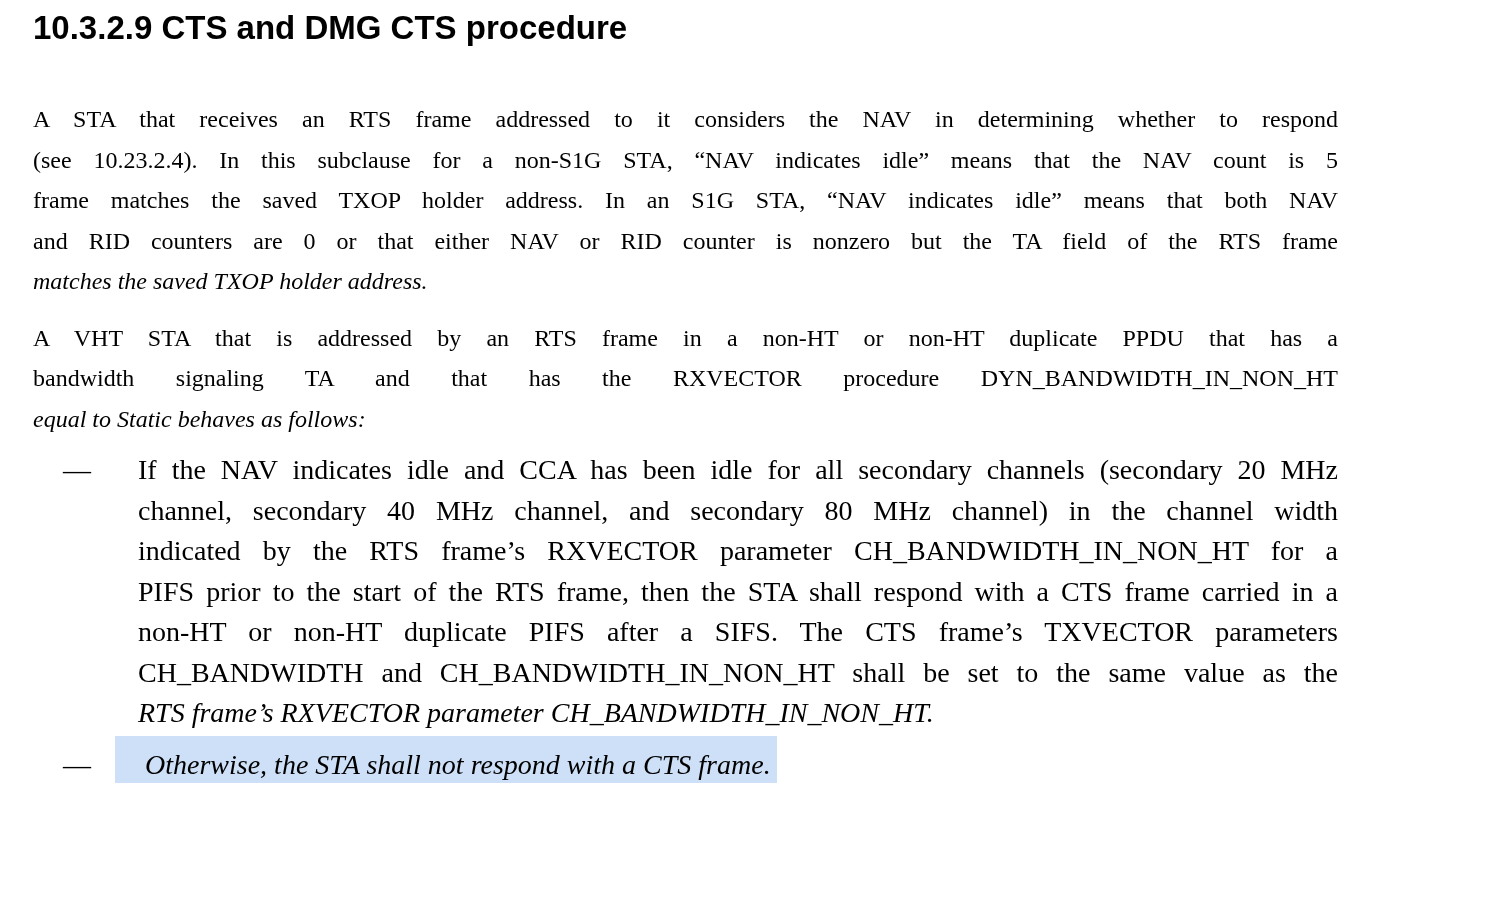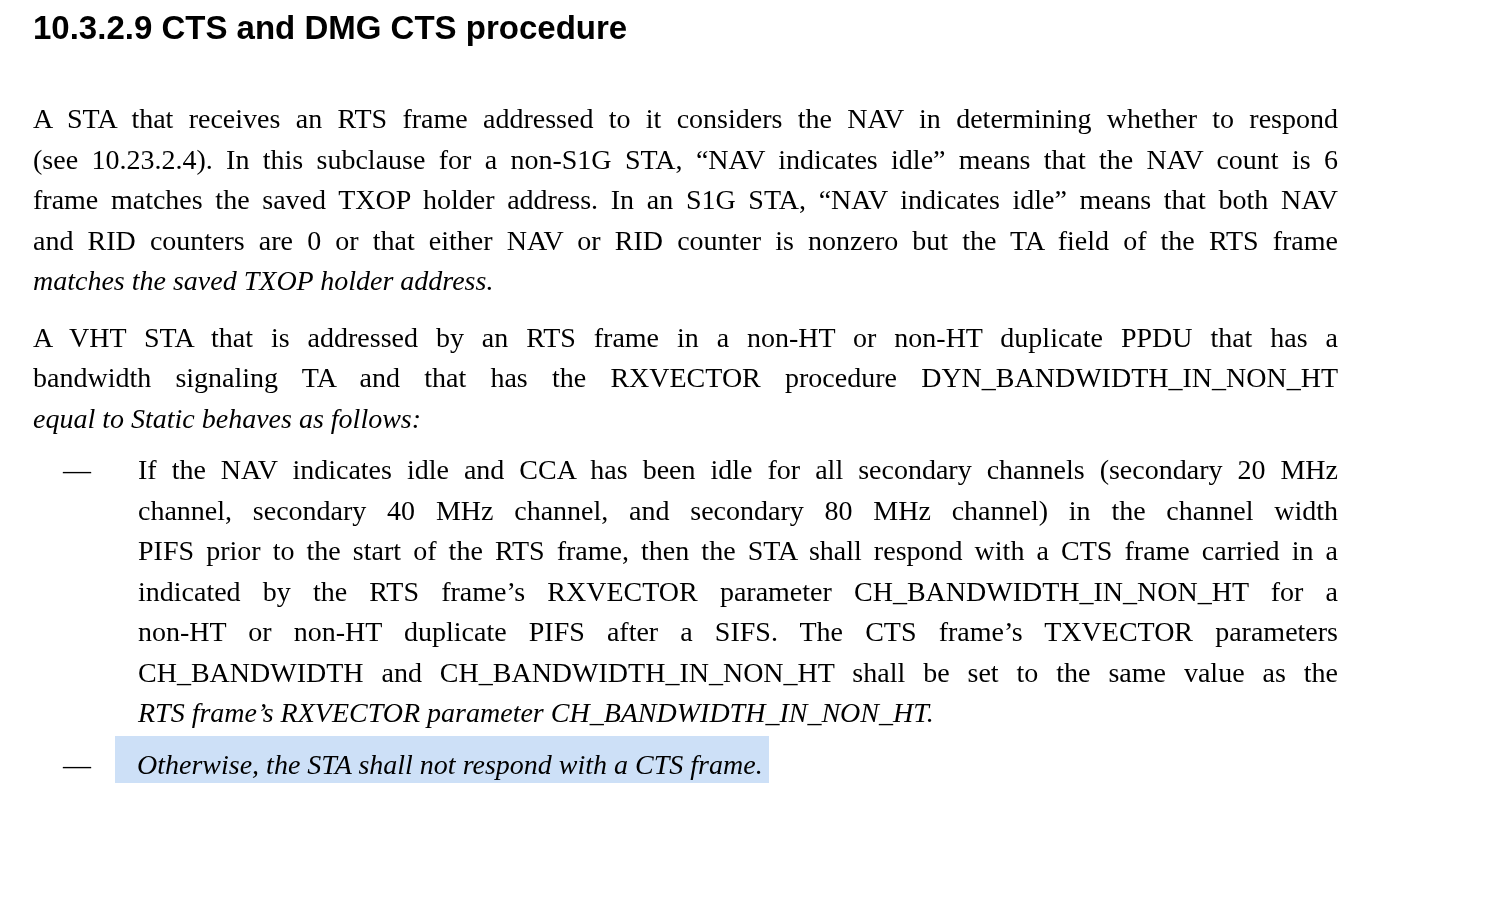--- a/index.html
+++ b/index.html
@@ -26,21 +26,21 @@
     font-family: "Liberation Sans", sans-serif;
     font-weight: bold;
     font-size: 33px;
     line-height: 40px;
     color: #000000;
   }
   .paragraphs {
     margin-top: 51px;
   }
   .para {
-    font-size: 28px;
+    font-size: 24px;
     line-height: 40.5px;
   }
   .para + .para {
     margin-top: 16px;
   }
   .line {
     text-align: justify;
     text-align-last: justify;
     -moz-text-align-last: justify;
   }
@@ -59,51 +59,51 @@
     line-height: 40.5px;
     margin-top: 11px;
   }
   .list-item .marker {
     position: absolute;
     left: 30px;
     top: 0;
   }
   .highlight {
     background: var(--highlight-color, #cde0f7);
-    padding: 13px 6px 3px 22px;
+    padding: 13px 6px 3px 30px;
     margin-left: -23px;
   }
 </style>
 </head>
 <body style="background: rgb(255, 255, 255); color: rgb(0, 0, 0);">
 
 <main class="page">
   <h1 class="heading">10.3.2.9 CTS and DMG CTS procedure</h1>
   <section class="paragraphs" id="paragraphs">
       <div class="para">
         <div class="line">A STA that receives an RTS frame addressed to it considers the NAV in determining whether to respond</div>
-        <div class="line">(see 10.23.2.4). In this subclause for a non-S1G STA, “NAV indicates idle” means that the NAV count is 6</div>
+        <div class="line">(see 10.23.2.4). In this subclause for a non-S1G STA, “NAV indicates idle” means that the NAV count is 5</div>
         <div class="line">frame matches the saved TXOP holder address. In an S1G STA, “NAV indicates idle” means that both NAV</div>
         <div class="line">and RID counters are 0 or that either NAV or RID counter is nonzero but the TA field of the RTS frame</div>
         <div class="line last">matches the saved TXOP holder address.</div>
       </div>
       <div class="para">
         <div class="line">A VHT STA that is addressed by an RTS frame in a non-HT or non-HT duplicate PPDU that has a</div>
         <div class="line">bandwidth signaling TA and that has the RXVECTOR procedure DYN_BANDWIDTH_IN_NON_HT</div>
         <div class="line last">equal to Static behaves as follows:</div>
       </div>
     </section>
   <section class="list" id="list">
       <div class="list-item">
         <span class="marker">—</span>
         <div class="item-body">
           <div class="line">If the NAV indicates idle and CCA has been idle for all secondary channels (secondary 20 MHz</div>
           <div class="line">channel, secondary 40 MHz channel, and secondary 80 MHz channel) in the channel width</div>
+          <div class="line">indicated by the RTS frame’s RXVECTOR parameter CH_BANDWIDTH_IN_NON_HT for a</div>
           <div class="line">PIFS prior to the start of the RTS frame, then the STA shall respond with a CTS frame carried in a</div>
-          <div class="line">indicated by the RTS frame’s RXVECTOR parameter CH_BANDWIDTH_IN_NON_HT for a</div>
           <div class="line">non-HT or non-HT duplicate PIFS after a SIFS. The CTS frame’s TXVECTOR parameters</div>
           <div class="line">CH_BANDWIDTH and CH_BANDWIDTH_IN_NON_HT shall be set to the same value as the</div>
           <div class="line last">RTS frame’s RXVECTOR parameter CH_BANDWIDTH_IN_NON_HT.</div>
         </div>
       </div>
       <div class="list-item">
         <span class="marker">—</span>
         <div class="item-body">
           <div class="line last"><span class="highlight">Otherwise, the STA shall not respond with a CTS frame.</span></div>
         </div>

